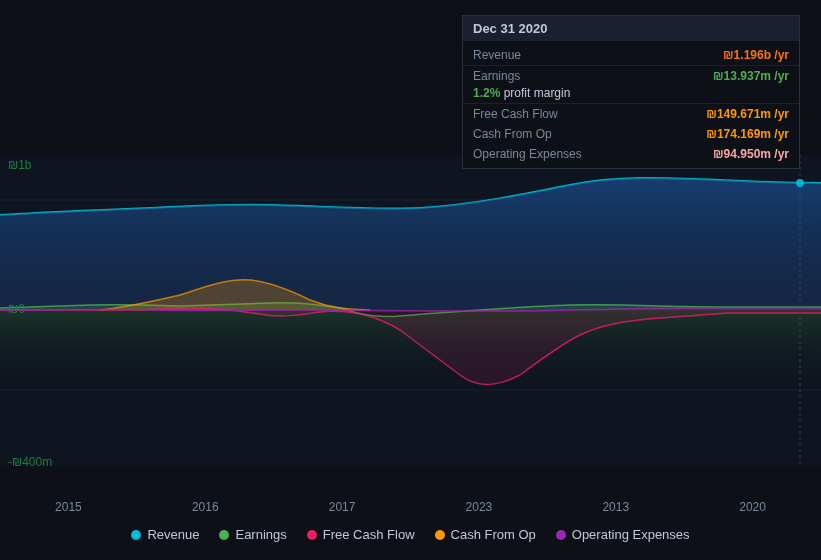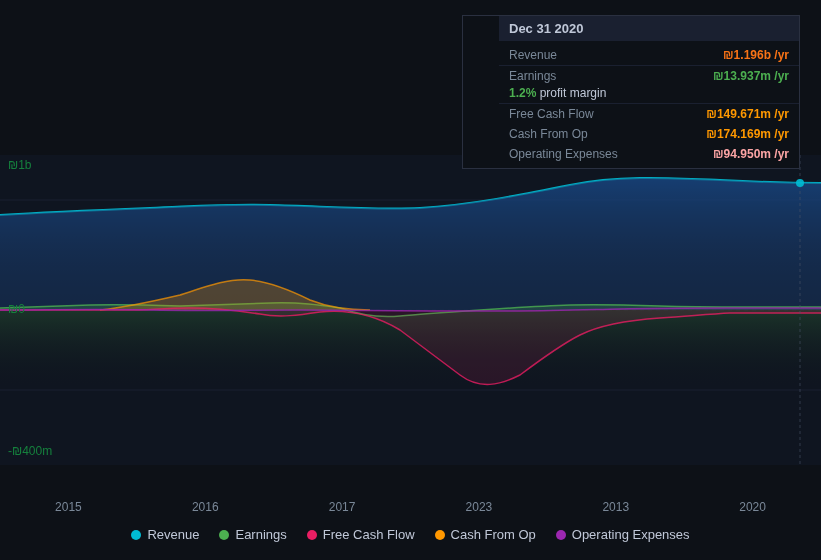--- a/index.html
+++ b/index.html
@@ -21,21 +21,20 @@
 
     
     .tooltip-box {
       position: absolute;
       top: 15px;
       left: 462px;
       width: 338px;
       background: #0d1117;
       border: 1px solid #2a3040;
       z-index: 10;
-      padding-left: 36px;
     }
 
     .tooltip-header {
       background: #1a2030;
       padding: 5px 10px;
       color: #c0c8d8;
       font-size: 13px;
       font-weight: bold;
     }
 
@@ -175,21 +174,21 @@
 
     <path d="M0,310 C50,310 100,309 150,310 C200,311 250,310 300,310 C350,310 400,311 430,311 C460,311 490,311 520,311 C550,311 580,310 620,309 C660,308 700,308 730,308 C760,308 790,308 821,308 L821,310 L0,310 Z" fill="#9c27b0" opacity="0.15"></path>
 
     <line x1="800" y1="155" x2="800" y2="465" stroke="#4a5568" stroke-width="1" stroke-dasharray="3,3" opacity="0.6"></line>
 
     <circle cx="800" cy="183" r="4" fill="#00bcd4" opacity="0.9"></circle>
   </svg>
 
   <span class="y-label" style="top: 158px;">₪1b</span>
   <span class="y-label" style="top: 302px;">₪0</span>
-  <span class="y-label" style="top: 444px; text-align: right;">-₪400m</span>
+  <span class="y-label" style="top: 455px; text-align: right;">-₪400m</span>
 
   <div class="tooltip-box">
     <div class="tooltip-header">Dec 31 2020</div>
     <div class="tooltip-body">
       <div class="tooltip-row">
         <span class="tooltip-label">Revenue</span>
         <span class="tooltip-value cyan">₪1.196b /yr</span>
       </div>
       <div class="tooltip-row separator">
         <span class="tooltip-label">Earnings</span>

